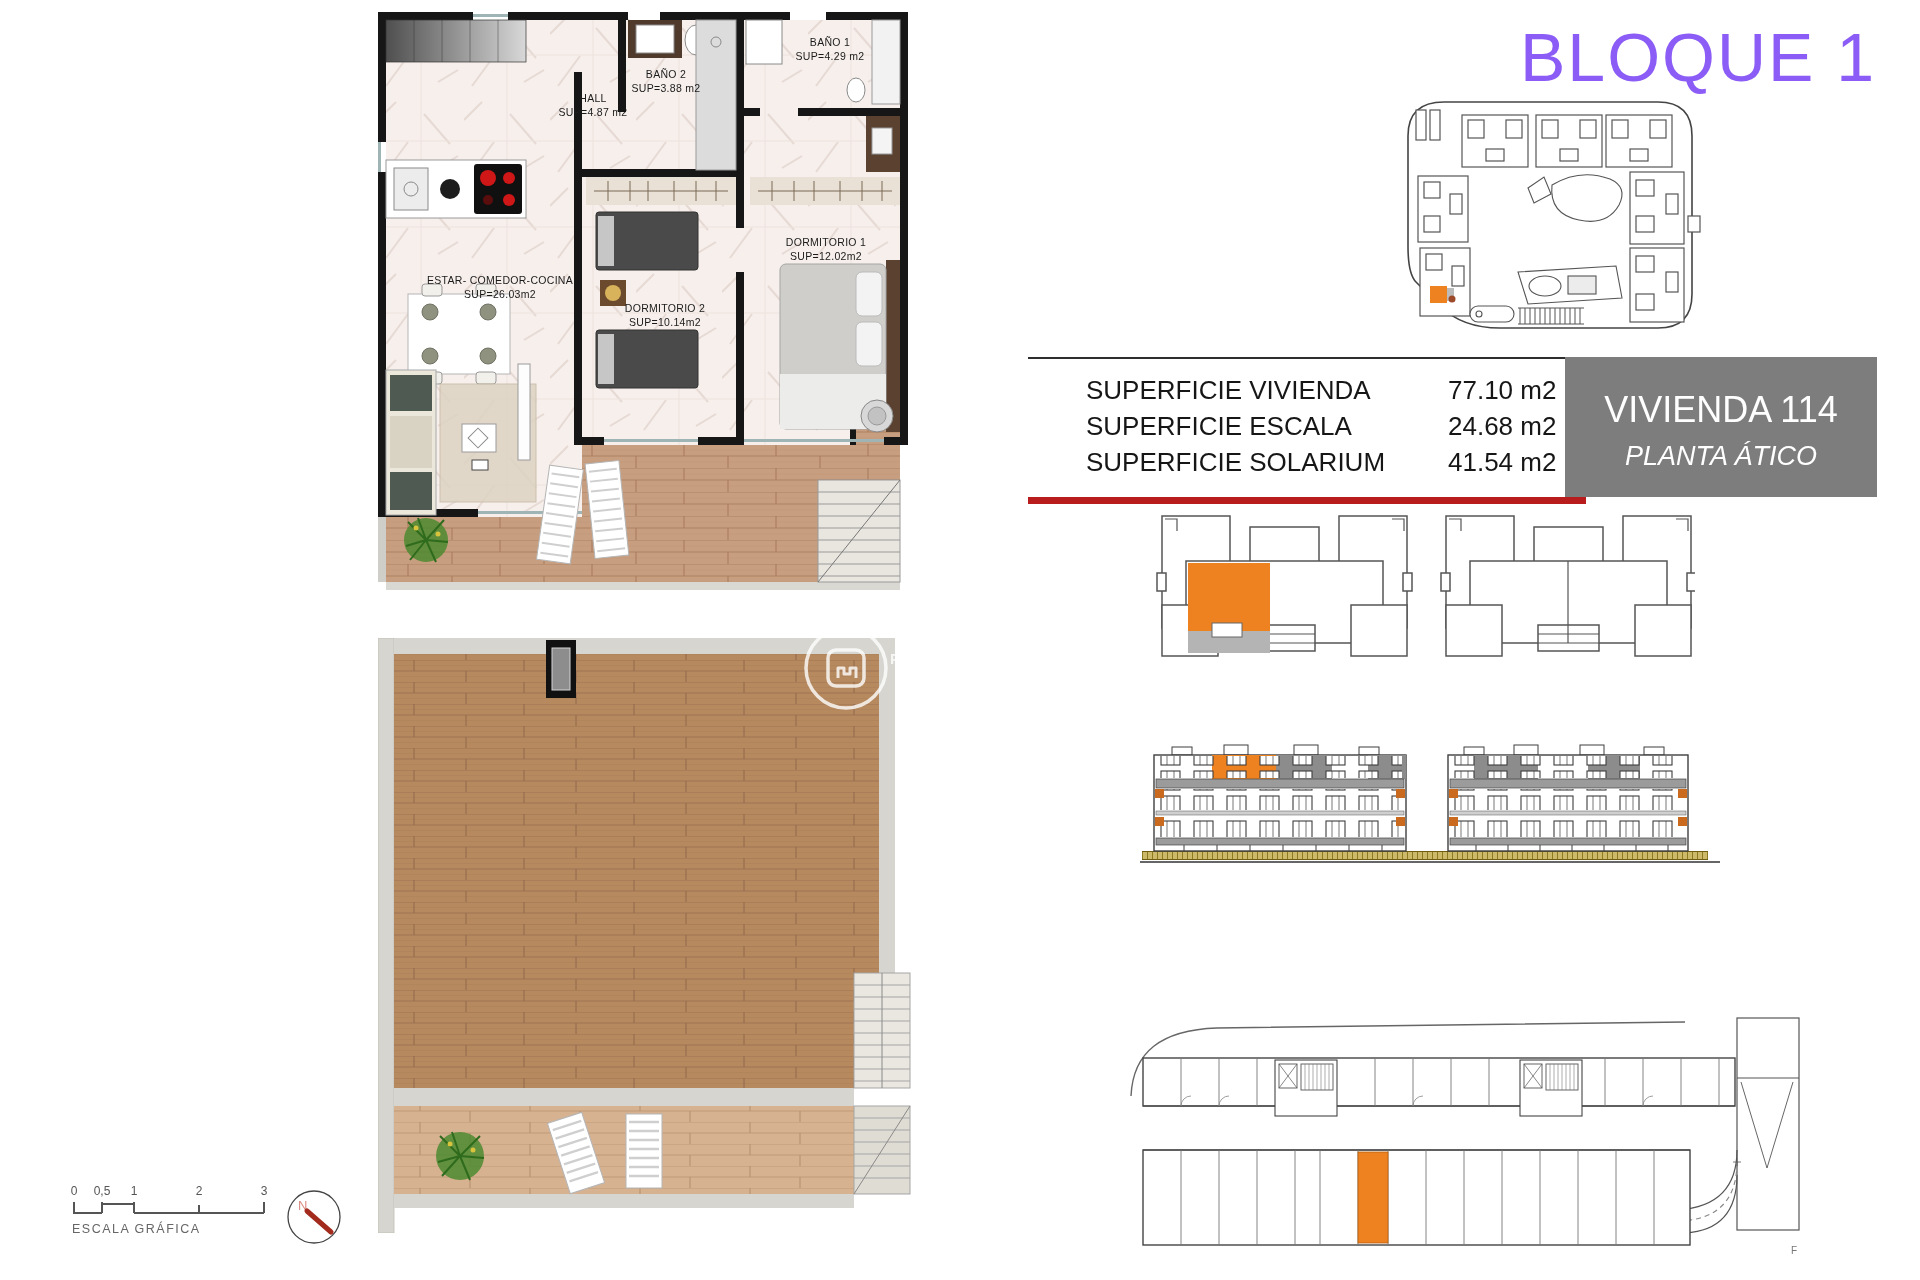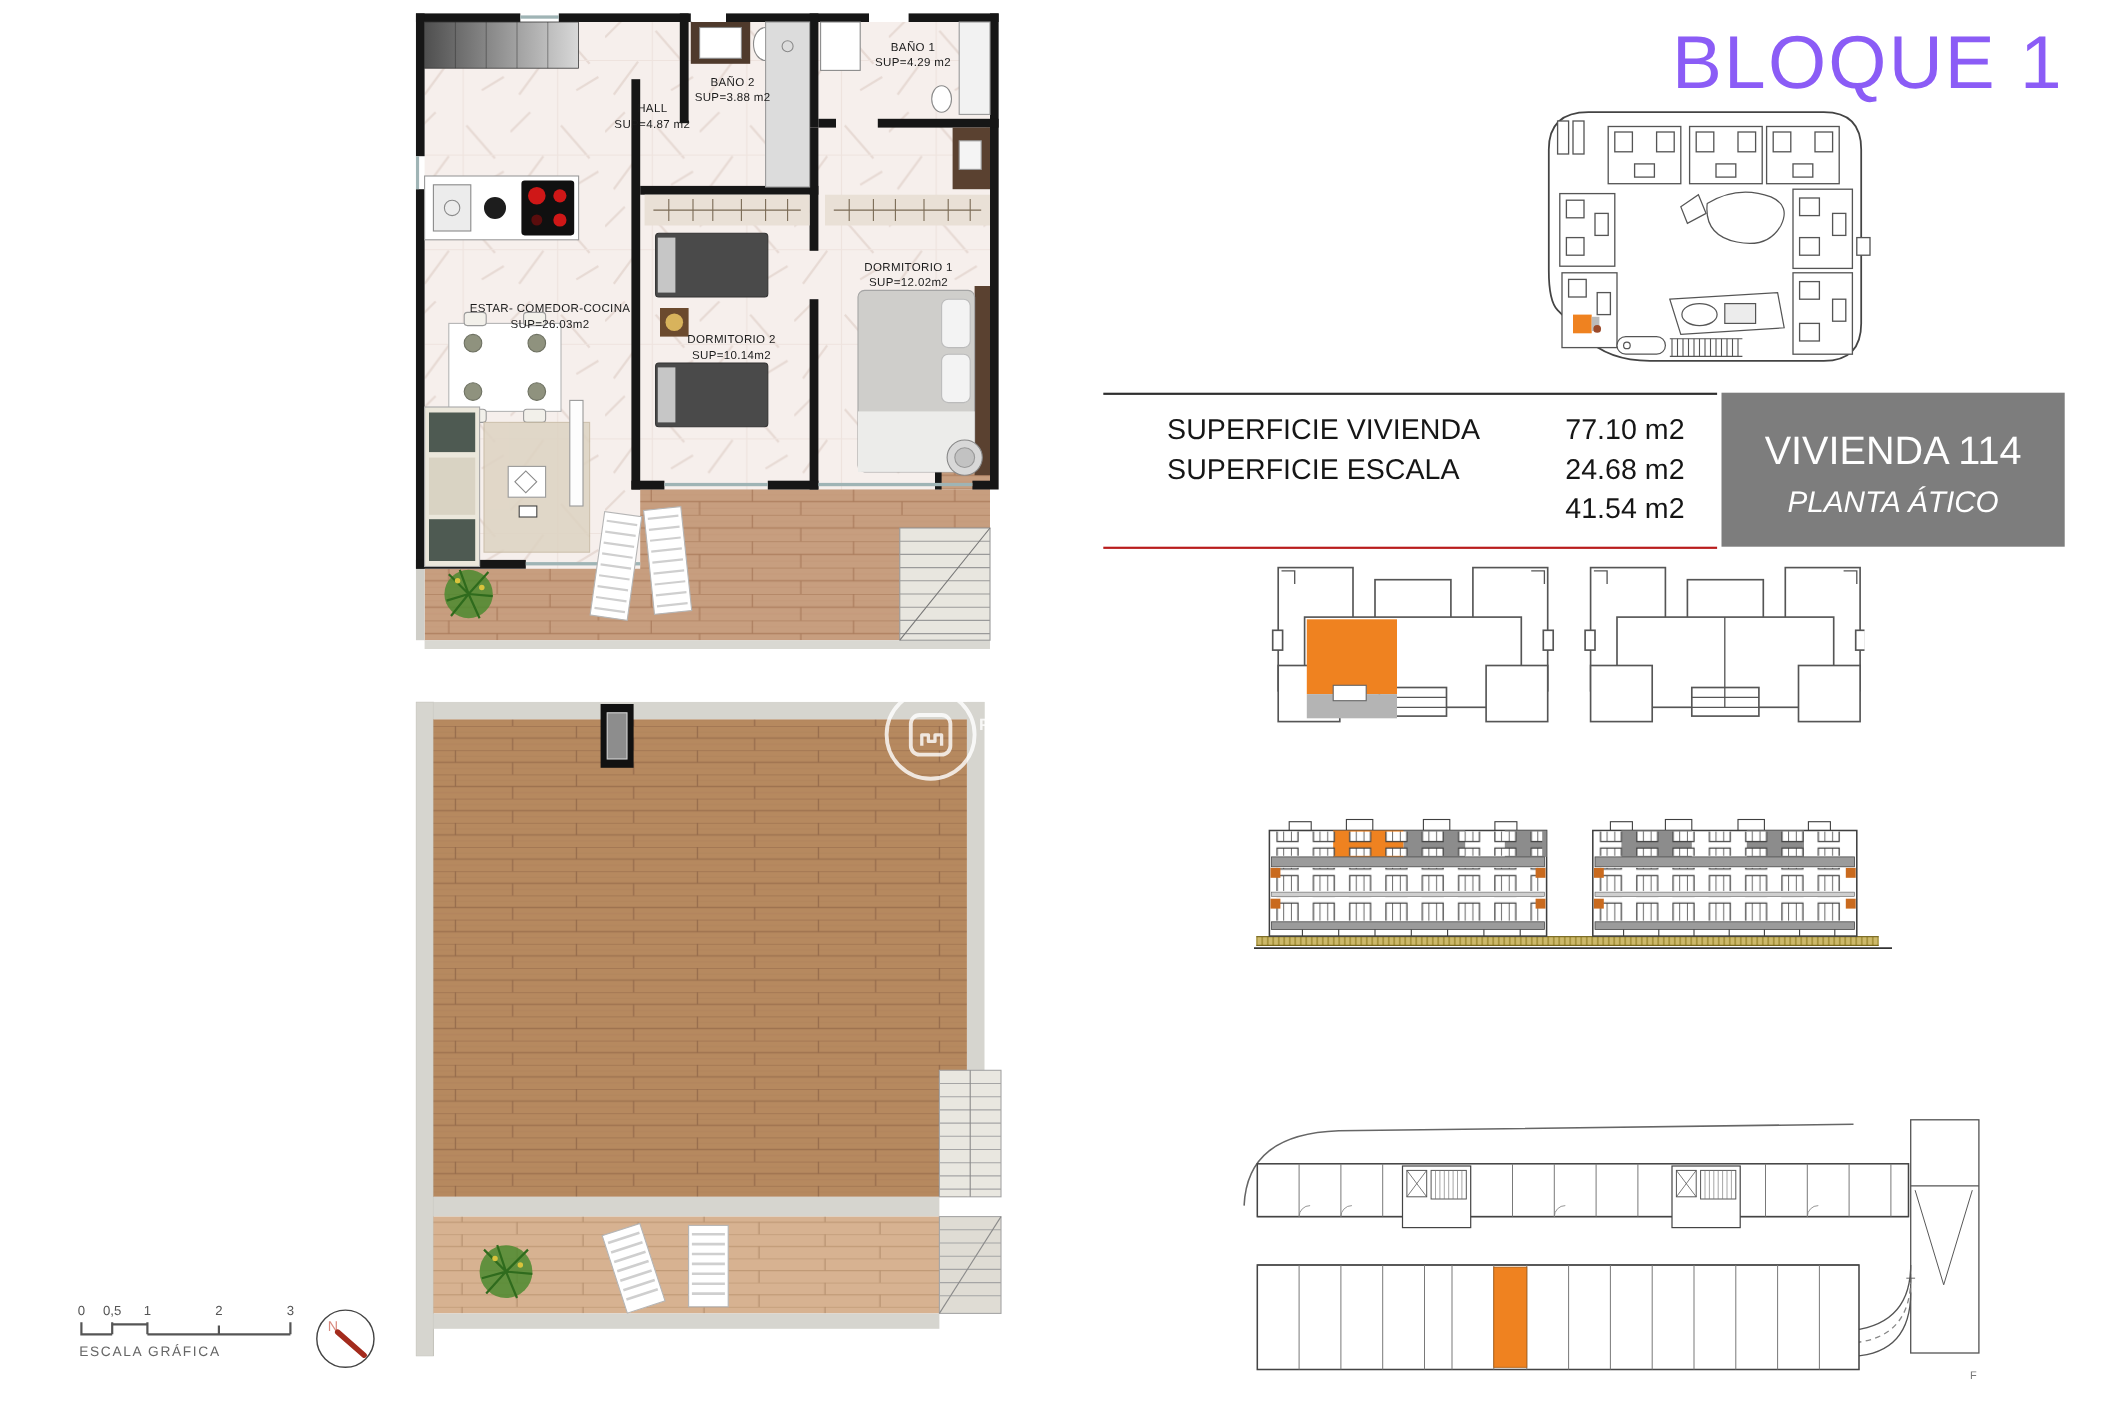--- a/index.html
+++ b/index.html
@@ -3,22 +3,22 @@
 <meta charset="utf-8">
 <style>
   html,body{margin:0;padding:0;background:#ffffff;}
   body{width:1920px;height:1280px;position:relative;overflow:hidden;
        font-family:"Liberation Sans", sans-serif;color:#111;}
   .abs{position:absolute;}
   
   #block-title{left:1520px;top:18px;width:400px;font-size:68px;letter-spacing:2px;
                color:#8b5cf6;font-weight:400;}
   
-  #areas-table{left:1003px;top:357px;width:558px;height:138px;background:#fff;
-               border-top:2px solid #2e2e2e;border-bottom:2px solid #b91c1c;}
+  #areas-table{left:1028px;top:357px;width:558px;height:138px;background:#fff;
+               border-top:2px solid #2e2e2e;border-bottom:7px solid #b91c1c;}
   #areas-table .row{position:absolute;left:0;width:100%;height:34px;line-height:34px;
                     font-size:26px;color:#161616;}
   #areas-table .row .lbl{position:absolute;left:58px;}
   #areas-table .row .val{position:absolute;left:420px;text-align:right;}
   
   #unit-badge{left:1565px;top:357px;width:312px;height:140px;background:#7d7d7d;
               color:#fff;text-align:center;}
   #unit-badge .l1{margin-top:32px;font-size:36px;}
   #unit-badge .l2{margin-top:10px;font-size:27px;font-style:italic;}
   
@@ -331,20 +331,21 @@
 <div class="abs" id="areas-table">
   <div class="row" style="top:14px">
     <span class="lbl">SUPERFICIE VIVIENDA</span>
     <span class="val">77.10 m2</span>
   </div>
   <div class="row" style="top:50px">
     <span class="lbl">SUPERFICIE ESCALA</span>
     <span class="val">24.68 m2</span>
   </div>
   <div class="row" style="top:86px">
+    <span class="lbl">SUPERFICIE SOLARIUM</span>
     <span class="val">41.54 m2</span>
   </div>
 </div>
 
 <div class="abs" id="unit-badge">
   <div class="l1">VIVIENDA 114</div>
   <div class="l2">PLANTA ÁTICO</div>
 </div>
 
 <svg class="abs" style="left:1150px;top:505px" width="545" height="160" viewBox="0 0 545 160">

